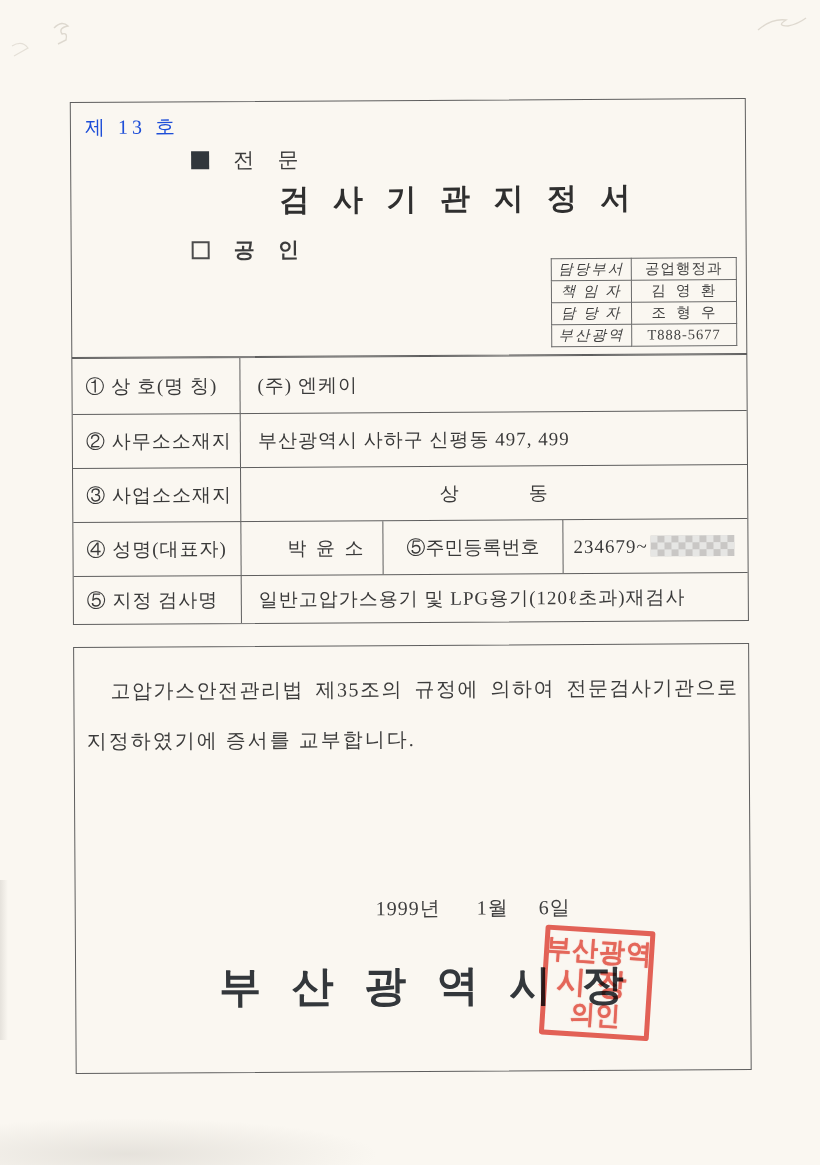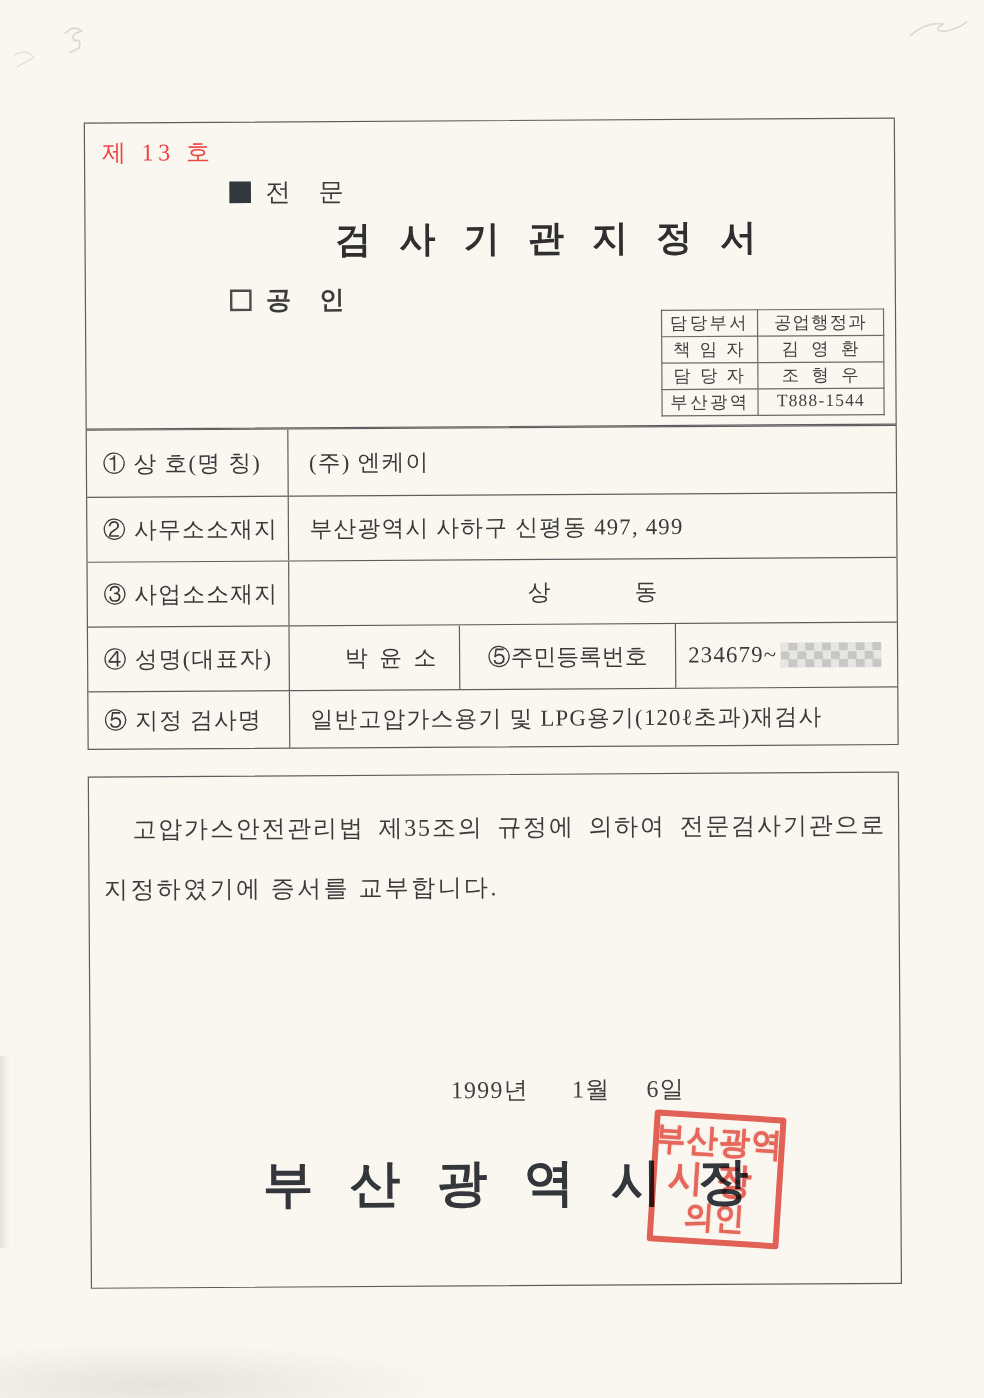--- a/index.html
+++ b/index.html
@@ -19,41 +19,41 @@
     background:radial-gradient(ellipse at 40% 60%, rgba(205,201,194,.45), rgba(205,201,194,0) 70%); }
   .smudge-edge { position:absolute; left:0; top:880px; width:8px; height:160px;
     background:linear-gradient(to right, rgba(190,186,180,.35), rgba(190,186,180,0)); }
   .pencil-mark { position:absolute; opacity:.55; }
 
   
   .box-a {
     position:absolute; left:72px; top:100px; width:676px; height:256px;
     border:1.6px solid #5e5e5e; background:transparent;
   }
-  .doc-number { position:absolute; left:14px; top:11px; font-size:20px; letter-spacing:4px; color:#ef4444; }
-  .check-row { position:absolute; left:120px; display:flex; align-items:center; gap:12px;
+  .doc-number { position:absolute; left:14px; top:11px; font-size:20px; letter-spacing:4px; color:#1d4ed8; }
+  .check-row { position:absolute; left:120px; display:flex; align-items:center; gap:24px;
     font-size:21px; letter-spacing:9px; color:#3c3c3c; }
   .check-row.spec { top:44px; }
   .check-row.cert { top:134px;font-weight:bold; }
   .sq { width:18px; height:18px; display:inline-block; flex:0 0 auto; }
   .sq.filled { background:#31373c; }
   .sq.empty { border:2px solid #4c4c4c; background:transparent; }
   .cert-title { position:absolute; left:208px; top:78px; font-size:30px; font-weight:700;
     letter-spacing:8px; color:#2f2f2f; white-space:pre; }
 
   table.contact {
     position:absolute; left:479px; top:158px; width:186px;
     border-collapse:collapse; font-size:14.5px; color:#424242;
     background:rgba(255,255,255,.0);
   }
   table.contact td {
     border:1.2px solid #6b6b6b; height:22px; padding:0 4px;
     white-space:pre; vertical-align:middle;
   }
-  td.c-label { width:80px; letter-spacing:2px; text-align:center; }
+  td.c-label { width:80px; letter-spacing:2px; text-align:center;font-style:italic; }
   td.c-value { width:106px; text-align:center; letter-spacing:1px; }
 
   
   .info-table {
     position:absolute; left:72px; top:356px; width:676px;
     border:1.6px solid #5e5e5e; font-size:19px; color:#3a3a3a;
   }
   .it-row { display:flex; border-bottom:1.5px solid #5e5e5e; align-items:stretch; }
   .it-row:last-child { border-bottom:none; }
   .it-row.h57 { height:56px; } .it-row.h55 { height:54px; } .it-row.h46 { height:47px; }
@@ -142,21 +142,21 @@
         <tr>
           <td class="c-label">책 임 자</td>
           <td class="c-value">김  영  환</td>
         </tr>
         <tr>
           <td class="c-label">담 당 자</td>
           <td class="c-value">조  형  우</td>
         </tr>
         <tr>
           <td class="c-label">부산광역</td>
-          <td class="c-value">T888-1544</td>
+          <td class="c-value">T888-5677</td>
         </tr>
       </tbody>
         </table>
     </div>
 
     <div class="info-table">
       <div class="it-row h57">
         <div class="cell lbl">① 상 호(명 칭)</div>
         <div class="cell val">(주) 엔케이</div>
       </div>

